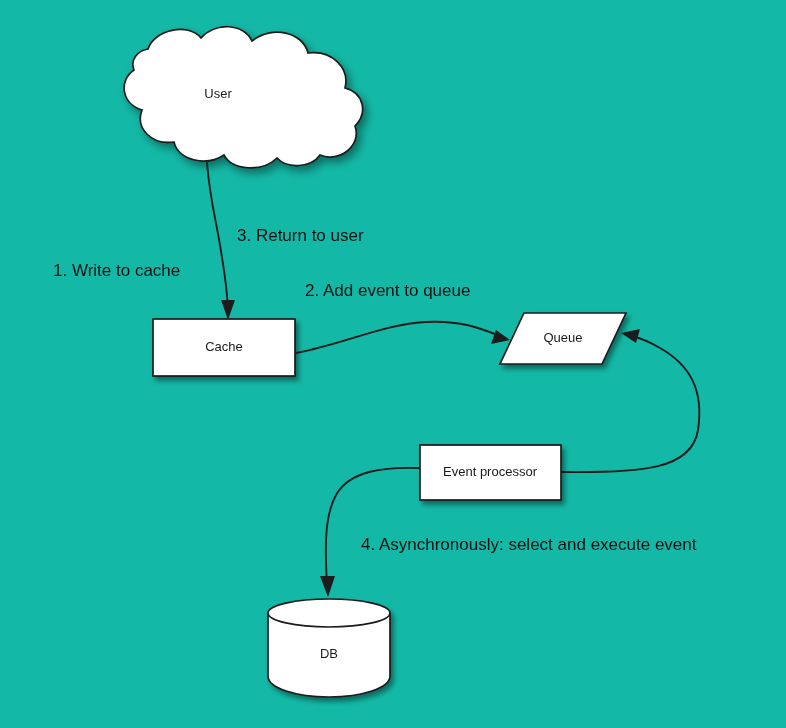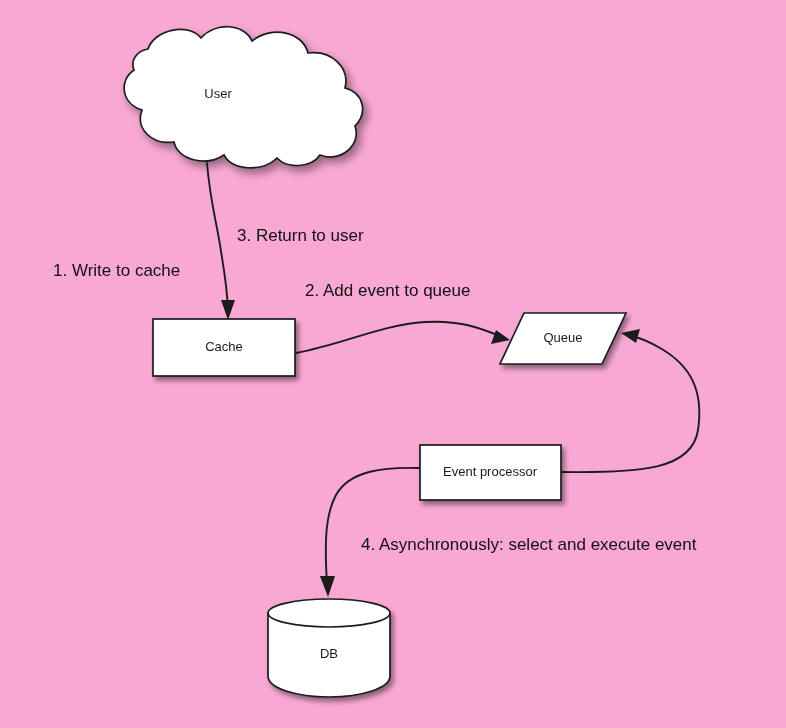--- a/index.html
+++ b/index.html
@@ -8,21 +8,21 @@
     background: #ffffff;
   }
   body {
     font-family: "Liberation Sans", sans-serif;
     -webkit-font-smoothing: antialiased;
   }
   #canvas {
     position: relative;
     width: 786px;
     height: 728px;
-    background: #f9a8d4;
+    background: #14b8a6;
     overflow: hidden;
   }
   #diagram-svg {
     position: absolute;
     left: 0;
     top: 0;
     width: 786px;
     height: 728px;
   }
   .node-label {

